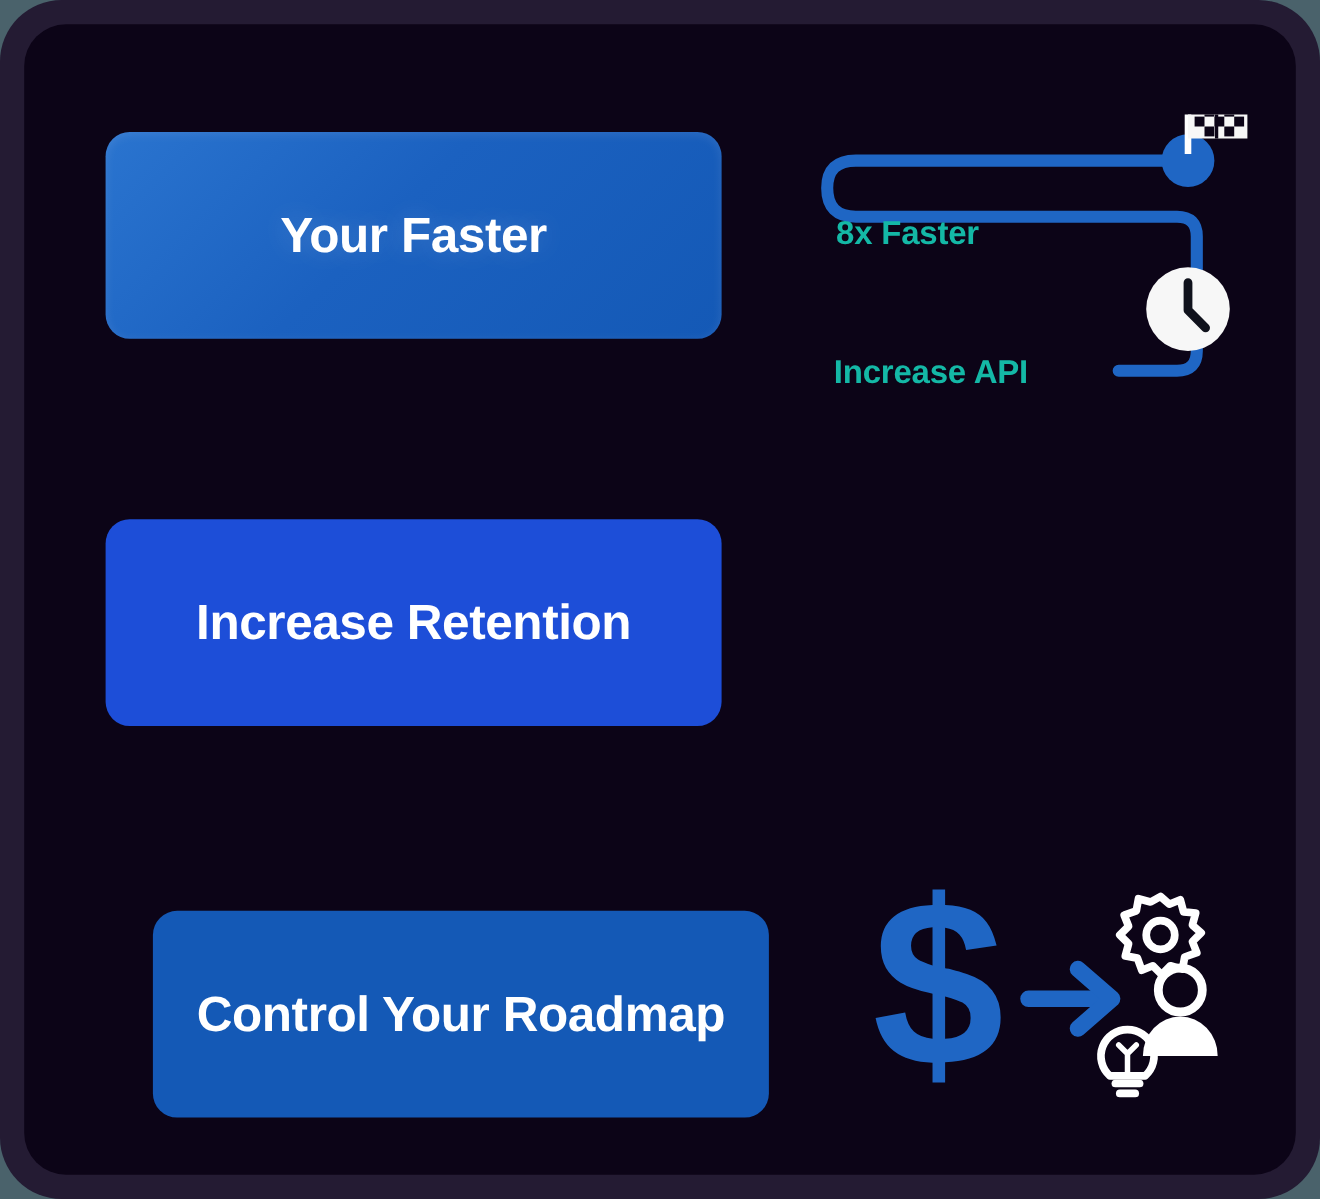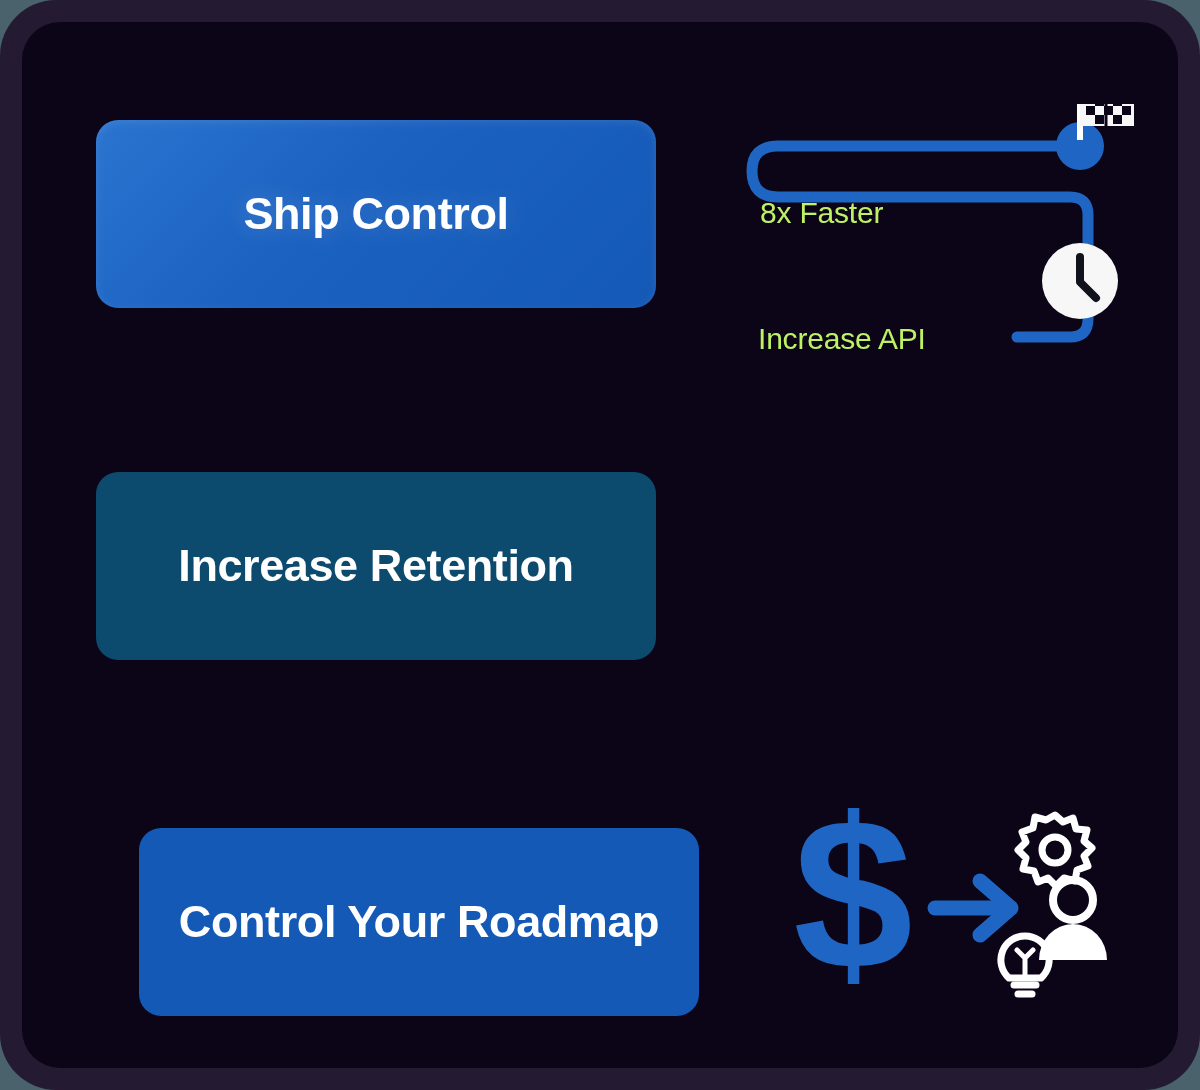--- a/index.html
+++ b/index.html
@@ -64,61 +64,61 @@
   #pill-ship {
     top: 16px;
     background: linear-gradient(135deg, #2a74cf 0%, #1b61c0 45%, #1459b6 100%);
     box-shadow: inset 0 2px 10px rgba(255,255,255,0.10);
   }
   #pill-ship .pill-label {
     text-shadow: 0 0 26px rgba(255,255,255,0.18);
   }
   #pill-retention {
     top: 14px;
-    background: #0c4a6e;
+    background: #1d4ed8;
     padding: 0 30px;
   }
   #pill-roadmap {
     top: 40px;
     background: #1459b6;
     padding: 0 18px;
   }
 
   
   .art {
     position: absolute;
     left: 660px;
     top: 0;
     width: 470px;
     height: 260px;
   }
   .art svg { display: block; }
 
   .art-label {
     position: absolute;
-    color: #bef264;
+    color: #14b8a6;
     font-size: 30px;
-    font-weight: 400;
+    font-weight: 700;
     letter-spacing: -0.2px;
     white-space: nowrap;
     user-select: none;
   }
   #label-8x   { left: 78px; top: 92px; }
   #label-auto { left: 76px; top: 218px; }
 </style>
 </head>
 <body>
 
 <div id="card">
   <div id="panel">
 
     <div class="row" id="row-1">
 
       <div class="pill" id="pill-ship">
-        <span class="pill-label">Ship Control</span>
+        <span class="pill-label">Your Faster</span>
       </div>
 
       <div class="art">
         <svg width="470" height="260" viewBox="0 0 470 260">
 
           <path d="M 335 233 L 388 233 Q 406 233 406 215 L 406 111 Q 406 93 388 93 L 96 93 Q 70 93 70 67 Q 70 42 96 42 L 395 42" fill="none" stroke="#1f66c4" stroke-width="11" stroke-linecap="round"></path>
 
           <circle cx="398" cy="42" r="24" fill="#1f66c4"></circle>
 
           <rect x="395" y="-12" width="6" height="48" fill="#ffffff"></rect>

